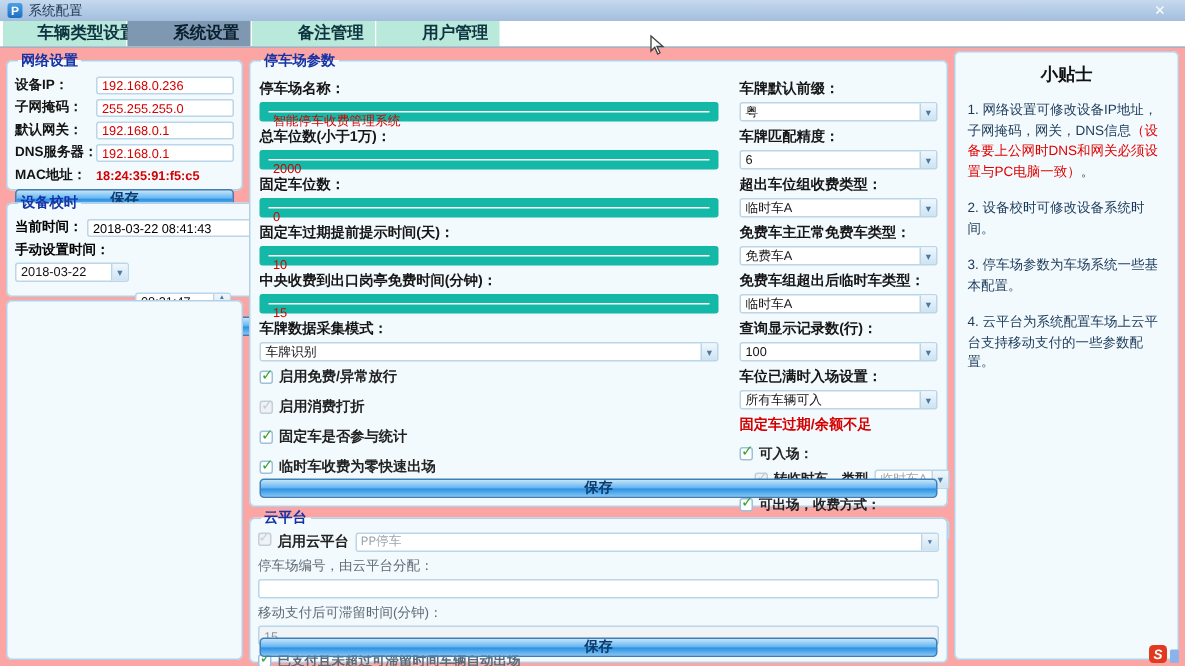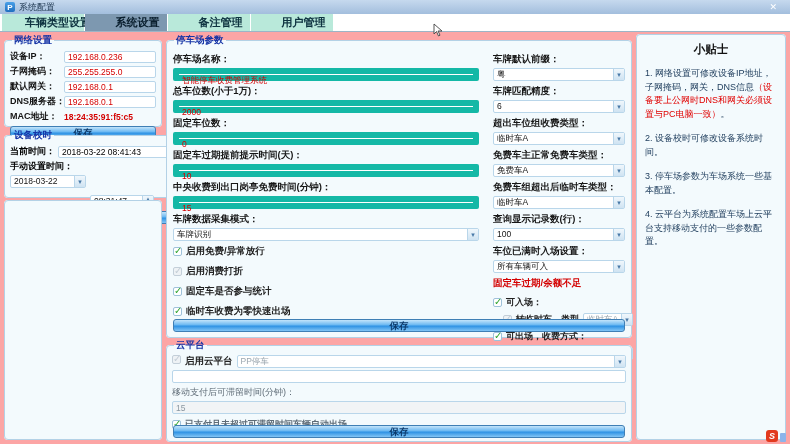--- a/index.html
+++ b/index.html
@@ -68,21 +68,21 @@
   .cb.dis { background:#eef2f5; border-color:#c3cfd9; }
   .cb.dis::after { content:"✓"; position:absolute; left:0; top:-3px; font-size:10px; color:#c3cdd6; }
   .radio { width:9px; height:9px; border:1px solid #9ec1da; border-radius:50%; background:#fff; position:relative; flex-shrink:0; cursor:pointer; }
   .radio.on::after { content:""; position:absolute; left:1.5px; top:1.5px; width:5px; height:5px; background:#2ea52e; border-radius:50%; }
   .exp-head { font-size:9.5px; font-weight:bold; color:#d40000; margin:2px 0 6px; }
   .indent { margin-left:10px; }
   .small { width:50px; margin-left:auto; }
   .dis-sel .sel-text { color:#9aa6af; }
   .pk-save { position:absolute; left:6px; right:6px; bottom:5px; }
   
-  .crow1 { display:flex; align-items:flex-start; gap:4px; margin-bottom:2px; }
+  .crow1 { display:flex; align-items:flex-start; gap:4px; margin-bottom:2px;font-family:Liberation Mono, monospace; }
   .crow1 .chklbl { font-size:9.5px; }
   .grow { flex:1; }
   .clabel { font-size:9px; color:#5e6b76; margin:3px 0 2px; }
   .cinput { height:13px; background:#fff; border:1px solid #b9d6ea; border-radius:2px;
     font-size:8.5px; line-height:12px; padding:0 3px; color:#141414; }
   .cinput.dis { background:#f1f4f6; color:#8a97a1; }
   .cl-chk .chklbl { font-size:9px; color:#5e6b76; }
   .cl-save { position:absolute; left:6px; right:6px; bottom:3px; }
   
   .tips { background:#fbfdff; }
@@ -304,20 +304,21 @@
   <fieldset class="panel" style="left:166px;top:307px;width:466px;height:103px;">
     <legend>云平台</legend>
     <div class="crow1">
       <span class="cb dis"></span>
       <span class="chklbl">启用云平台</span>
       <div class="sel grow dis-sel">
         <span class="sel-text">PP停车</span>
         <span class="sel-btn">▾</span>
       </div>
     </div>
+    <div class="clabel">停车场编号，由云平台分配：</div>
     <div class="cinput"></div>
     <div class="clabel">移动支付后可滞留时间(分钟)：</div>
     <div class="cinput dis">15</div>
     <div class="chkrow cl-chk" style="margin:4px 0 0;">
       <span class="cb on"></span>
       <span class="chklbl">已支付且未超过可滞留时间车辆自动出场</span>
     </div>
     <div class="btn-save cl-save">保存</div>
   </fieldset>
 

